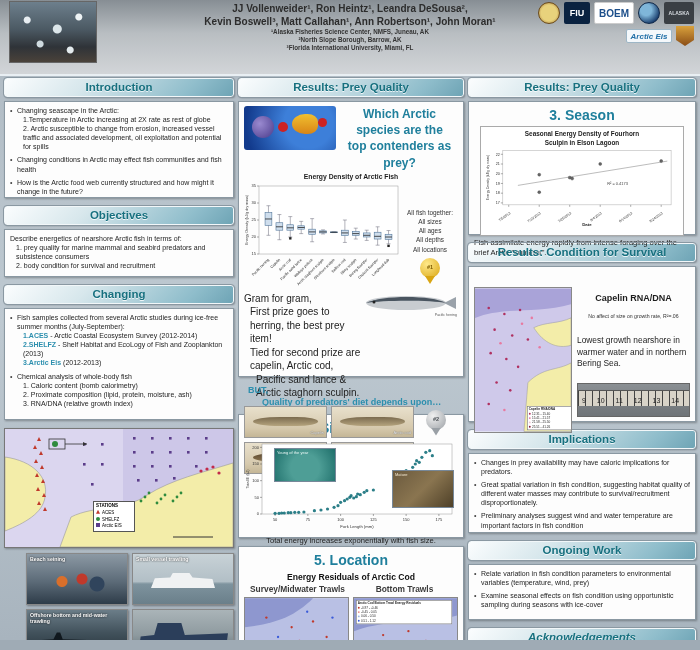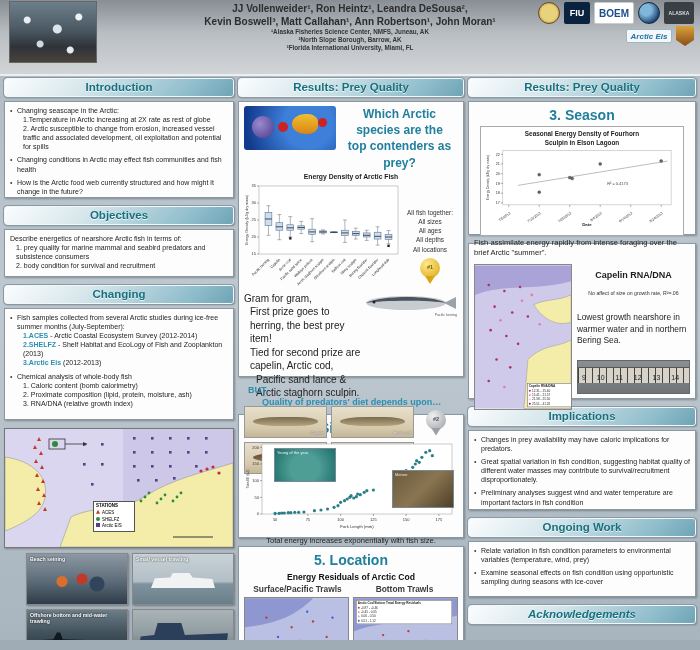--- a/index.html
+++ b/index.html
@@ -573,21 +573,21 @@
         <div class="inset" id="inset-young"><span>Young of the year</span></div>
         <div class="inset" id="inset-mature"><span>Mature</span></div>
       </div>
       <div class="chart-caption">Total energy increases exponentially with fish size.</div>
     </div>
 
     <div class="box" style="height:118px">
       <div class="inner-title">5. Location</div>
       <div style="text-align:center;font-weight:bold;font-size:8.6px;color:#111">Energy Residuals of Arctic Cod</div>
       <div class="trawl-labels">
-        <div>Surface/Pacific Trawls</div>
+        <div>Survey/Midwater Trawls</div>
         <div>Bottom Trawls</div>
       </div>
       <div class="trawl-maps">
         <div class="trawlmap">
           <svg viewBox="0 0 106 80" width="100%" height="100%">
             <rect width="106" height="80" fill="#b9c0e4"></rect>
             <path d="M0,0 H70 C50,20 30,26 0,30 Z" fill="#8e97cf"></path>
             <path d="M30,80 L40,62 C60,52 80,56 106,48 L106,80 Z" fill="#f3eda9" stroke="#999" stroke-width="0.5"></path>
             <g fill="#c0392b">
                 <circle cx="22" cy="20" r="1.2"></circle>
@@ -681,20 +681,21 @@
             <circle cx="87.6" cy="30.499999999999982" r="1.5" fill="#666" stroke="#444" stroke-width="0.4"></circle>
             <circle cx="90.06400000000001" cy="31.482142857142854" r="1.5" fill="#666" stroke="#444" stroke-width="0.4"></circle>
             <circle cx="118.39999999999999" cy="16.749999999999993" r="1.5" fill="#666" stroke="#444" stroke-width="0.4"></circle>
             <circle cx="180" cy="13.803571428571416" r="1.5" fill="#666" stroke="#444" stroke-width="0.4"></circle>
             <text x="125.4" y="37.866071428571416" font-size="4" text-anchor="start" fill="#444">R² = 0.4173</text>
           </svg>
       </div>
       <div class="chart-caption" style="text-align:left">Fish assimilate energy rapidly from intense foraging over the brief Arctic "summer".</div>
     </div>
 
+    <div class="bar">Results: Condition for Survival</div>
     <div class="box" style="height:156px">
       <div class="cond-row">
         <div id="cond-map">
           <svg viewBox="0 0 98 146" width="100%" height="100%">
             <rect width="98" height="146" fill="#cfc9ea"></rect>
             <path d="M0,0 H98 V16 C64,26 30,18 0,30 Z" fill="#a9a3d8"></path>
             <path d="M50,146 L54,96 C70,80 84,84 98,76 L98,146 Z" fill="#f3eda9" stroke="#999" stroke-width="0.5"></path>
             <path d="M60,40 C72,34 86,36 98,30 L98,58 C84,62 70,56 60,40 Z" fill="#f3eda9" stroke="#999" stroke-width="0.5"></path>
             <g fill="#b03060">
               <circle cx="14" cy="20" r="1.3"></circle>

